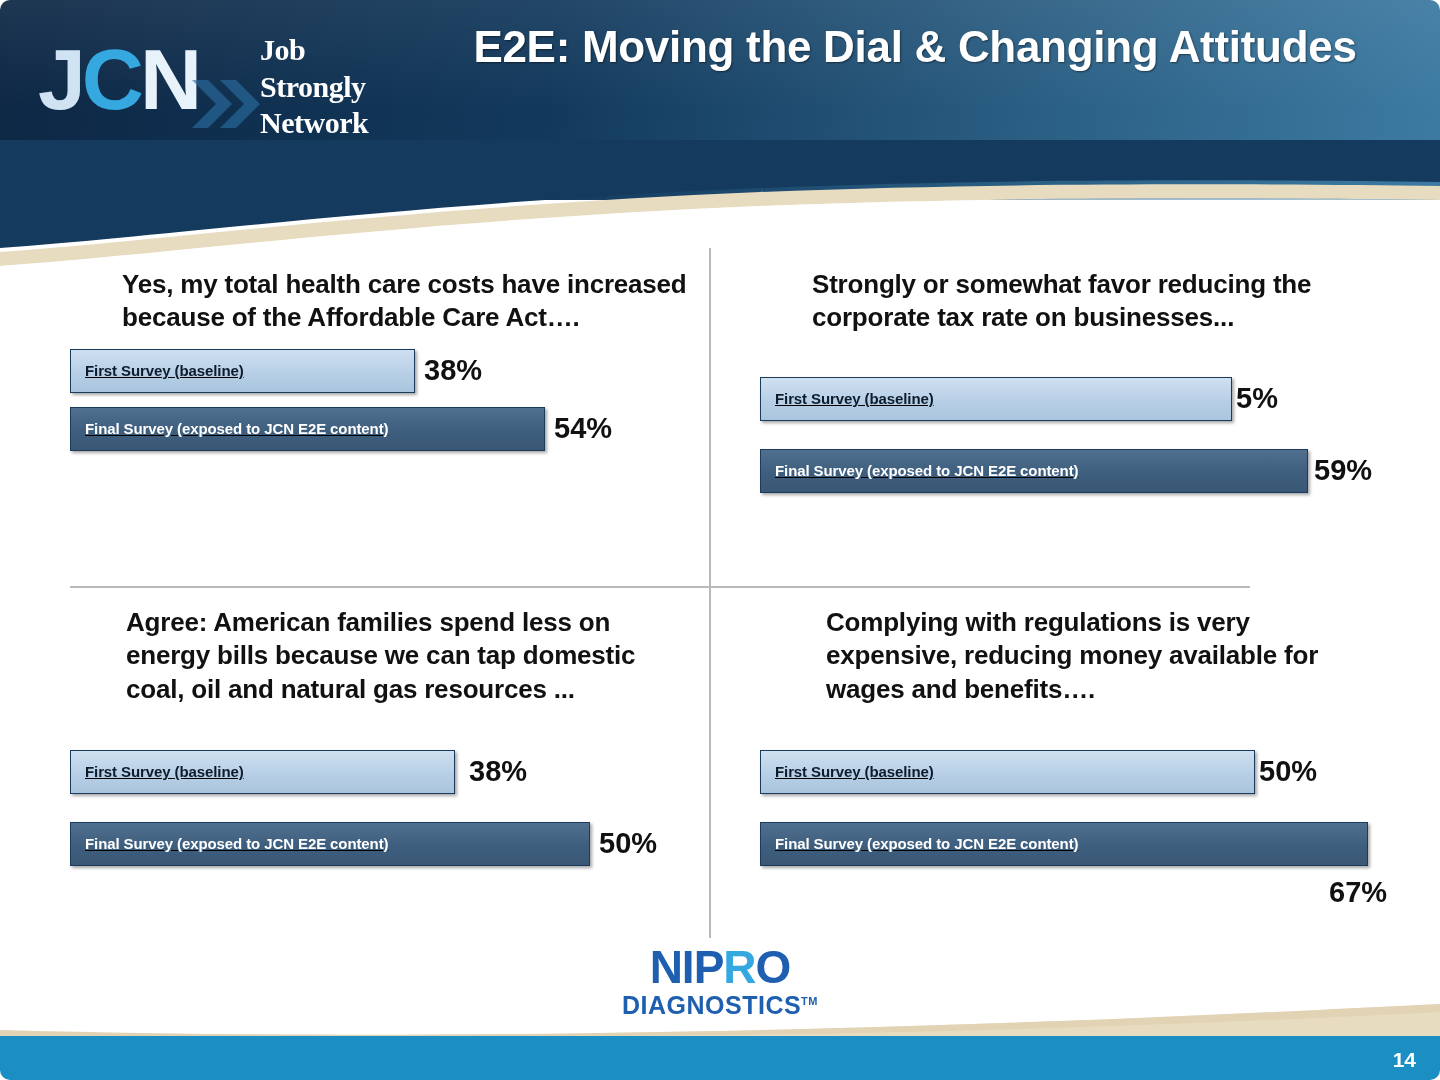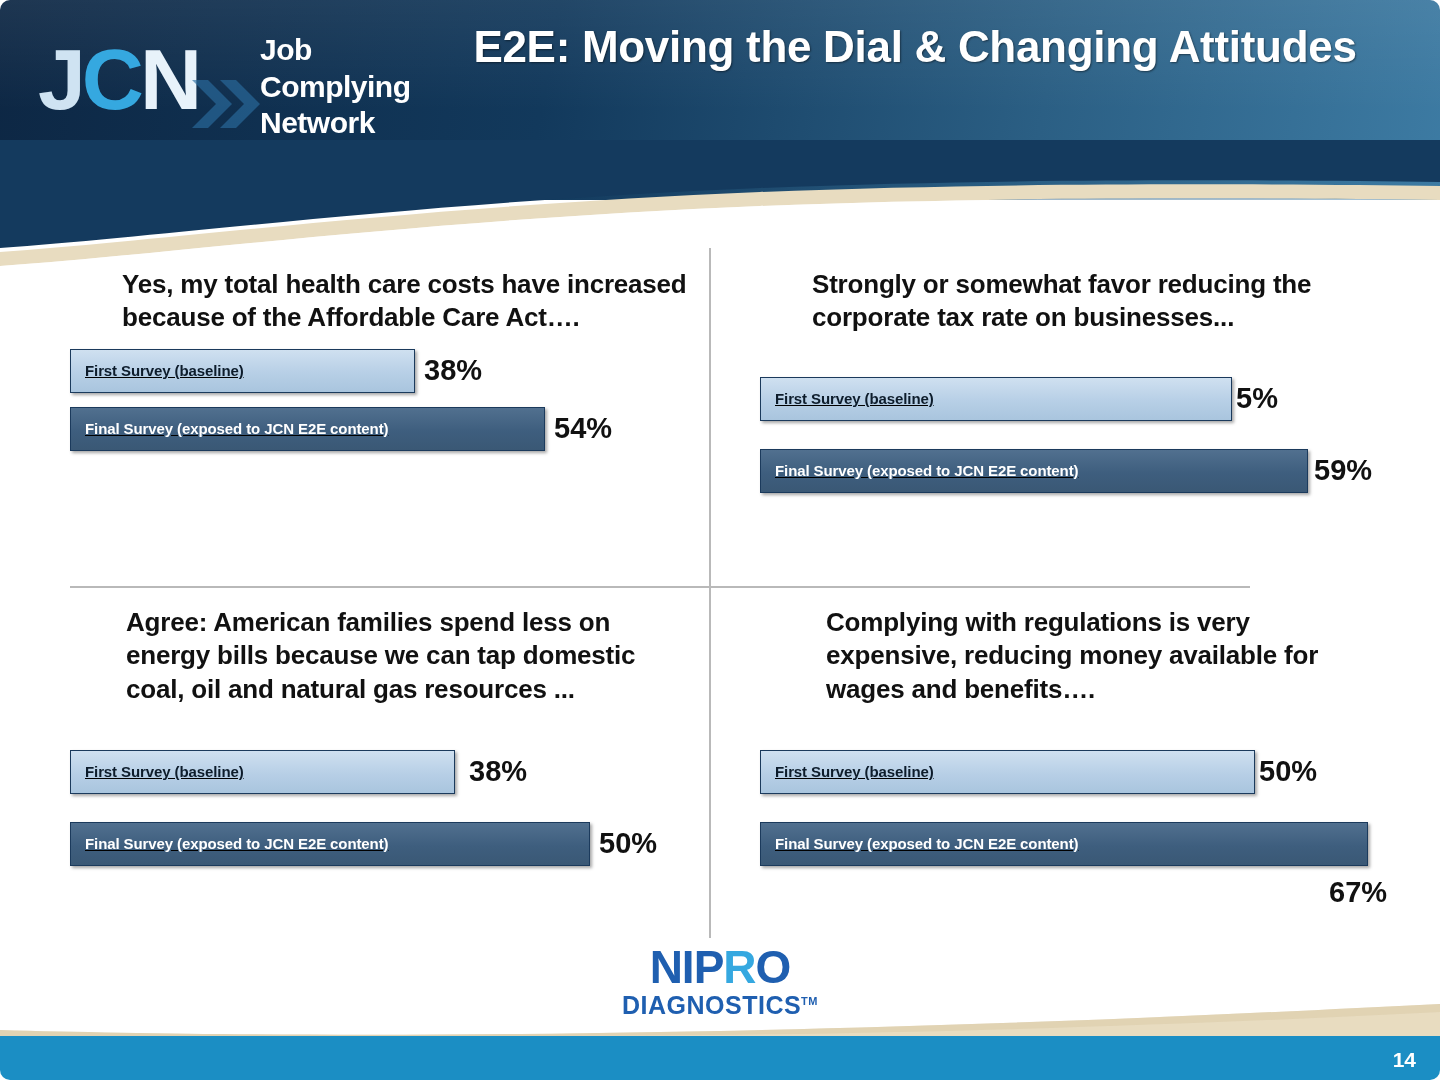--- a/index.html
+++ b/index.html
@@ -73,20 +73,21 @@
   .logo-n { color: #e8f2fa; }
   .logo-words {
     position: absolute;
     left: 222px;
     top: 6px;
     color: #ffffff;
     font-size: 30px;
     font-weight: 600;
     line-height: 1.22;
     letter-spacing: -0.5px;
+    font-family: Liberation Serif, serif;
   }
   .logo-chevrons {
     position: absolute;
     left: 148px;
     top: 52px;
     width: 80px;
     height: 52px;
     opacity: 0.85;
   }
 
@@ -252,21 +253,21 @@
     <div class="logo">
       <div class="logo-jcn">
         <span class="logo-j">J</span><span class="logo-c">C</span><span class="logo-n">N</span>
       </div>
       <svg class="logo-chevrons" viewBox="0 0 80 52">
         <path d="M6 2 L30 26 L6 50 L22 50 L46 26 L22 2 Z" fill="#2b6ea0" opacity="0.75"></path>
         <path d="M34 2 L58 26 L34 50 L50 50 L74 26 L50 2 Z" fill="#2b6ea0" opacity="0.75"></path>
       </svg>
       <div class="logo-words">
         <div>Job</div>
-        <div>Complying</div>
+        <div>Strongly</div>
         <div>Network</div>
       </div>
     </div>
 
     <div class="title">E2E: Moving the Dial &amp; Changing Attitudes</div>
   </div>
 
   <svg class="swoosh" viewBox="0 0 1440 160" preserveAspectRatio="none">
     <path d="M0,160 L0,108 C170,96 420,62 760,48 C1020,38 1260,40 1440,42 L1440,0 L1440,-10 L0,-10 Z" fill="#143a5e"></path>
     <path d="M0,112 C170,100 420,66 760,52 C1020,42 1260,44 1440,46 L1440,60 C1260,58 1020,56 760,66 C420,80 170,114 0,126 Z" fill="#e8dcc0"></path>

